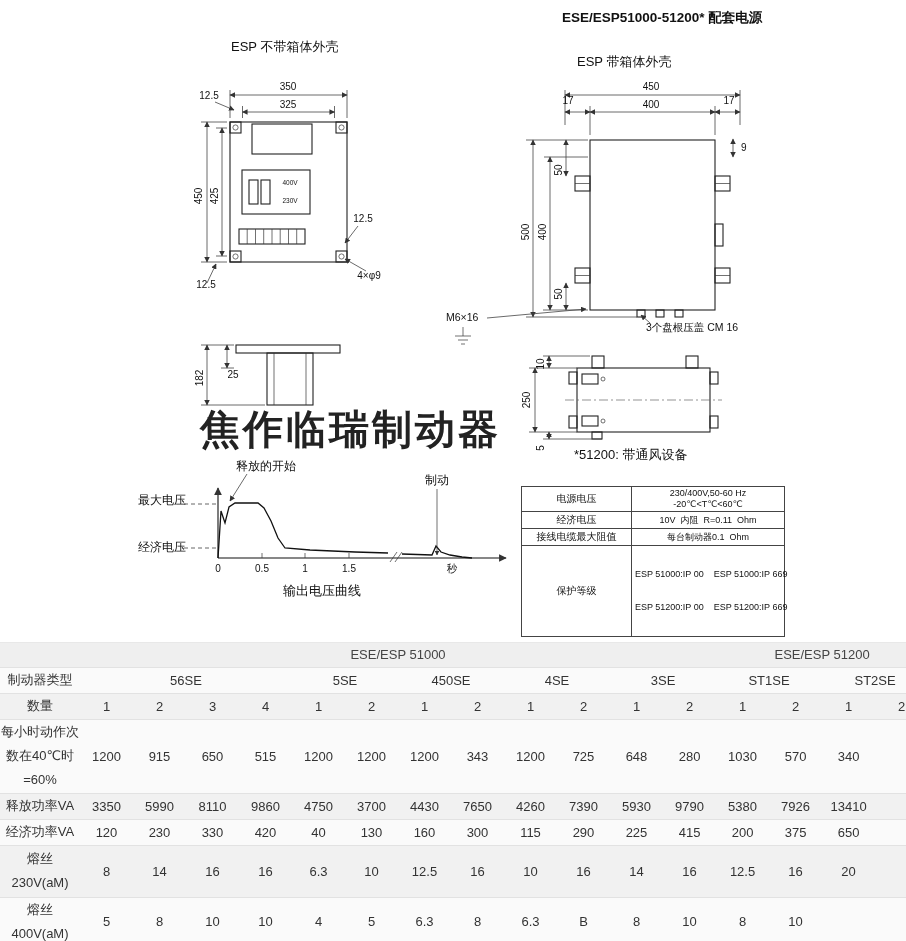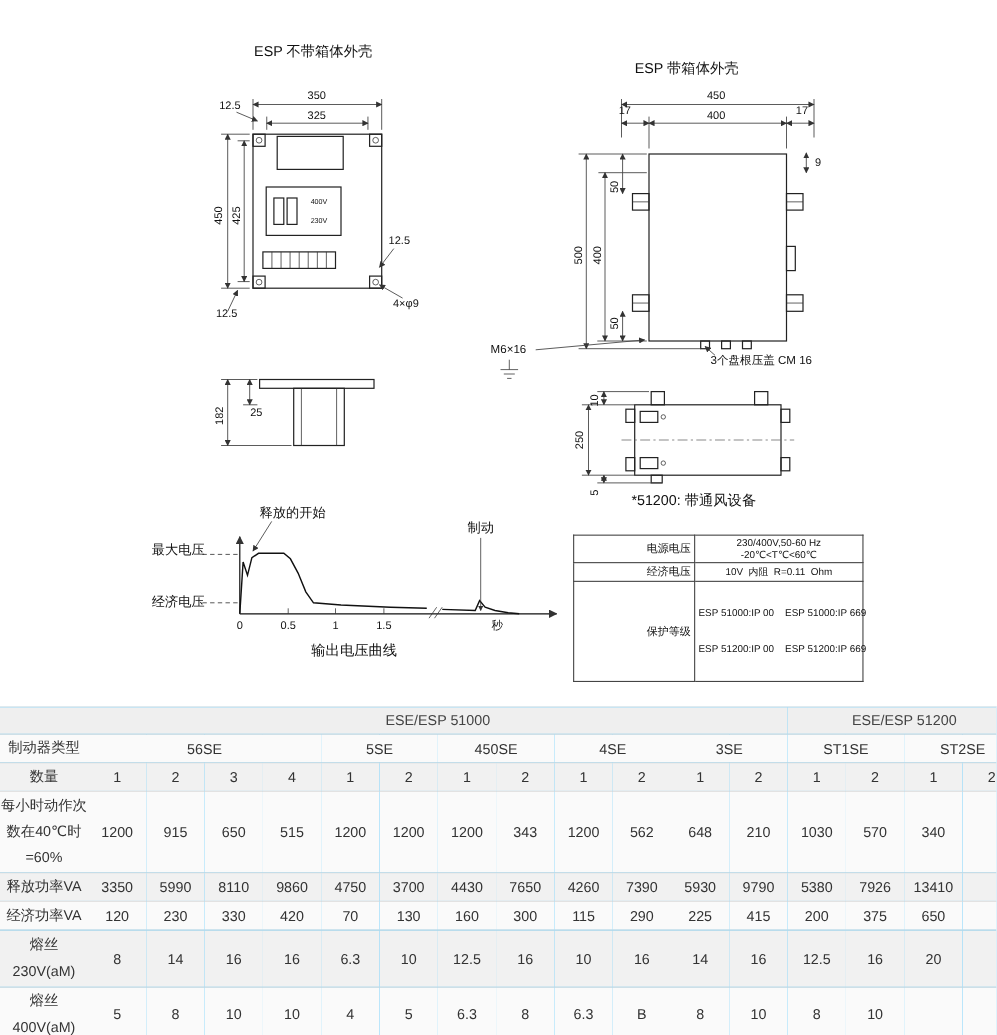--- a/index.html
+++ b/index.html
@@ -4,24 +4,24 @@
 <style>
   *{box-sizing:border-box}
   html,body{margin:0;padding:0}
   body{width:906px;height:941px;font-family:"Liberation Sans","DejaVu Sans",sans-serif;background:#fff;overflow:hidden}
   .top{position:relative;width:906px;height:642px;background:#fff;overflow:hidden}
   .top svg{position:absolute;left:0;top:0}
   .page-title{position:absolute;left:562px;top:9px;font-size:13.5px;font-weight:bold;color:#111;white-space:nowrap}
   .watermark{position:absolute;left:200px;top:402px;font-family:"DejaVu Serif","Liberation Serif",serif;font-size:40px;font-weight:bold;color:#222;letter-spacing:3px;pointer-events:none;white-space:nowrap}
   table.spec{position:absolute;left:521px;top:486px;width:264px;border-collapse:collapse;table-layout:fixed;background:#fff}
   table.spec td{border:1px solid #444;padding:1px 3px;color:#111;vertical-align:middle}
-  table.spec .sl{width:110px;text-align:right;font-size:10px}
+  table.spec .sl{width:110px;text-align:center;font-size:10px}
   table.spec .sv{text-align:center;font-size:9px;white-space:pre-wrap;line-height:11px}
   table.spec .sv div{white-space:pre;text-align:right}
-  .bottom{width:906px;height:299px;overflow:hidden;background:#7dd3fc;border-top:1px solid #e8e8e8}
+  .bottom{width:906px;height:299px;overflow:hidden;background:#701a75;border-top:1px solid #e8e8e8}
   table.matrix{border-collapse:collapse;table-layout:fixed;width:928px}
   table.matrix td{font-size:13px;color:#333;text-align:center;vertical-align:middle;border-bottom:1px solid #e2e2e2;padding:0 1px;overflow:hidden}
   table.matrix td.lbl div{line-height:24px}
   tr.r-group{height:24px;background:#efefef}
   tr.r-group td{color:#444}
   tr.r-type{height:26px;background:#fafafa}
   tr.r-qty{height:26px;background:#f1f1f1}
   tr.r-hourly{height:74px;background:#fafafa}
   tr.r-rel{height:26px;background:#f1f1f1}
   tr.r-econ{height:26px;background:#fafafa}
@@ -224,32 +224,38 @@
   <text class="l12" x="138" y="504">最大电压</text>
   <text class="l12" x="138" y="551">经济电压</text>
   <text x="218" y="572" text-anchor="middle">0</text>
   <text x="262" y="572" text-anchor="middle">0.5</text>
   <text x="305" y="572" text-anchor="middle">1</text>
   <text x="349" y="572" text-anchor="middle">1.5</text>
   <text class="l11" x="452" y="572" text-anchor="middle">秒</text>
   <text class="cap" x="322" y="595" text-anchor="middle">输出电压曲线</text>
 </svg>
 
+<div class="page-title">ESE/ESP51000-51200* 配套电源</div>
+<div class="watermark">焦作临瑞制动器</div>
 
 <table class="spec">
   <tbody>
         <tr>
     <td class="sl">电源电压</td>
     <td class="sv">230/400V,50-60 Hz  -20℃&lt;T℃&lt;60℃</td>
   </tr>
   <tr>
     <td class="sl">经济电压</td>
     <td class="sv">10V  内阻  R=0.11  Ohm</td>
   </tr>
   <tr>
+    <td class="sl">接线电缆最大阻值</td>
+    <td class="sv">每台制动器0.1  Ohm</td>
+  </tr>
+  <tr>
     <td class="sl">保护等级</td>
     <td class="sv">
       <div>ESP 51000:IP 00    ESP 51000:IP 669</div>
       <div>ESP 51200:IP 00    ESP 51200:IP 669</div>
     </td>
   </tr>
 
 </tbody>
     </table>
 
@@ -323,23 +329,23 @@
           </td>
           <td>1200</td>
           <td>915</td>
           <td>650</td>
           <td>515</td>
           <td>1200</td>
           <td>1200</td>
           <td>1200</td>
           <td>343</td>
           <td>1200</td>
-          <td>562</td>
+          <td>725</td>
           <td>648</td>
-          <td>210</td>
+          <td>280</td>
           <td>1030</td>
           <td>570</td>
           <td>340</td>
           <td></td>
         </tr>
         <tr class="r-rel">
           <td class="lbl">
             <div>释放功率VA</div>
           </td>
           <td>3350</td>
@@ -360,21 +366,21 @@
           <td></td>
         </tr>
         <tr class="r-econ">
           <td class="lbl">
             <div>经济功率VA</div>
           </td>
           <td>120</td>
           <td>230</td>
           <td>330</td>
           <td>420</td>
-          <td>70</td>
+          <td>40</td>
           <td>130</td>
           <td>160</td>
           <td>300</td>
           <td>115</td>
           <td>290</td>
           <td>225</td>
           <td>415</td>
           <td>200</td>
           <td>375</td>
           <td>650</td>

